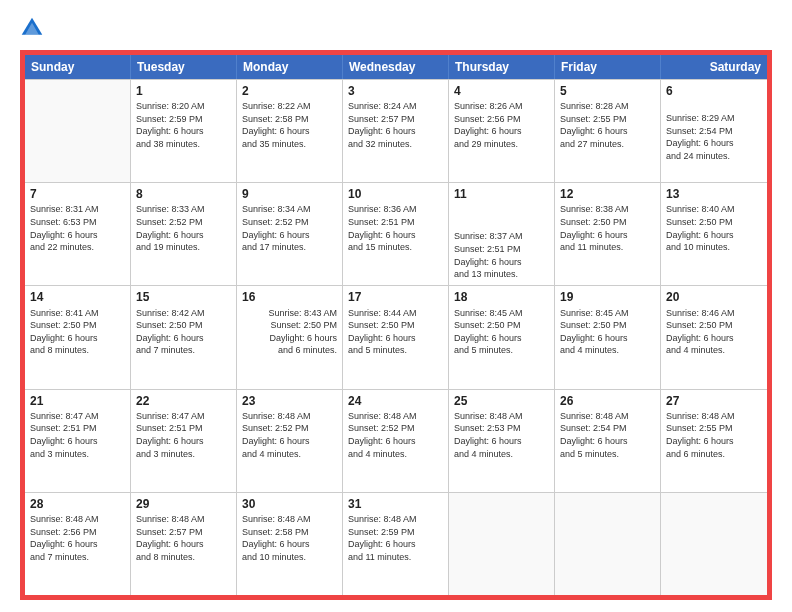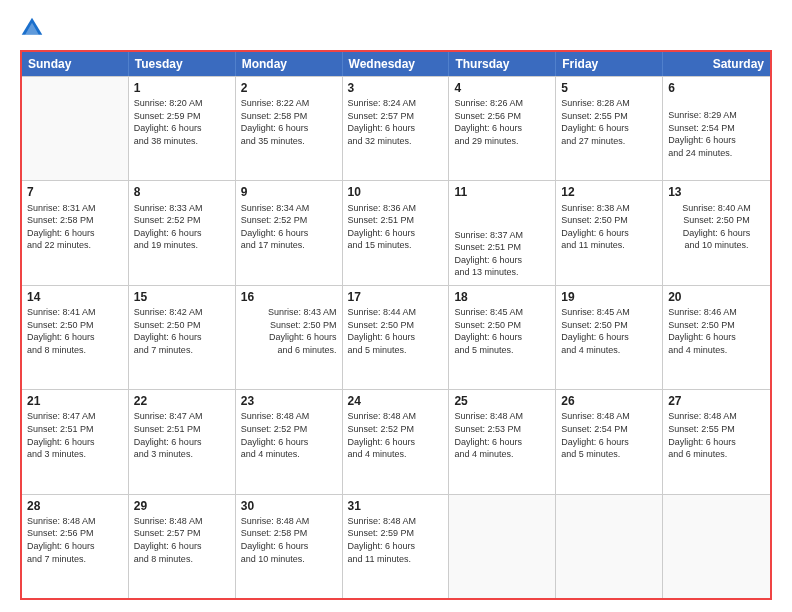--- a/index.html
+++ b/index.html
@@ -49,21 +49,21 @@
     }
     .sub-title {
       font-size: 15px;
       color: #444;
       margin-top: 2px;
     }
     .calendar {
       flex: 1;
       display: flex;
       flex-direction: column;
-      border: 2px solid #ef4444;
+      border: 5px solid #ef4444;
     }
     .cal-header {
       display: grid;
       grid-template-columns: repeat(7, 1fr);
       background: #3a6bbf;
     }
     .cal-header-cell {
       color: #fff;
       font-size: 12px;
       font-weight: bold;
@@ -181,21 +181,21 @@
             <div class="cell-info" style="white-space: pre-line; margin-top: 13px;">Sunrise: 8:29 AM
 Sunset: 2:54 PM
 Daylight: 6 hours
 and 24 minutes.</div>
           </div>
         </div>
         <div class="cal-row">
           <div class="cal-cell">
             <span class="day-num">7</span>
             <div class="cell-info" style="white-space: pre-line;">Sunrise: 8:31 AM
-Sunset: 2:58 PM
+Sunset: 6:53 PM
 Daylight: 6 hours
 and 22 minutes.</div>
           </div>
           <div class="cal-cell">
             <span class="day-num">8</span>
             <div class="cell-info" style="white-space: pre-line;">Sunrise: 8:33 AM
 Sunset: 2:52 PM
 Daylight: 6 hours
 and 19 minutes.</div>
           </div>
@@ -222,21 +222,21 @@
           </div>
           <div class="cal-cell">
             <span class="day-num">12</span>
             <div class="cell-info" style="white-space: pre-line;">Sunrise: 8:38 AM
 Sunset: 2:50 PM
 Daylight: 6 hours
 and 11 minutes.</div>
           </div>
           <div class="cal-cell">
             <span class="day-num">13</span>
-            <div class="cell-info" style="white-space: pre-line; text-align: center;">Sunrise: 8:40 AM
+            <div class="cell-info" style="white-space: pre-line;">Sunrise: 8:40 AM
 Sunset: 2:50 PM
 Daylight: 6 hours
 and 10 minutes.</div>
           </div>
         </div>
         <div class="cal-row">
           <div class="cal-cell">
             <span class="day-num">14</span>
             <div class="cell-info" style="white-space: pre-line;">Sunrise: 8:41 AM
 Sunset: 2:50 PM

